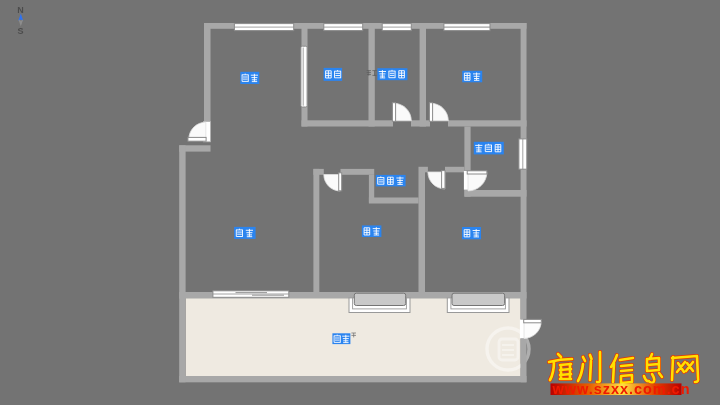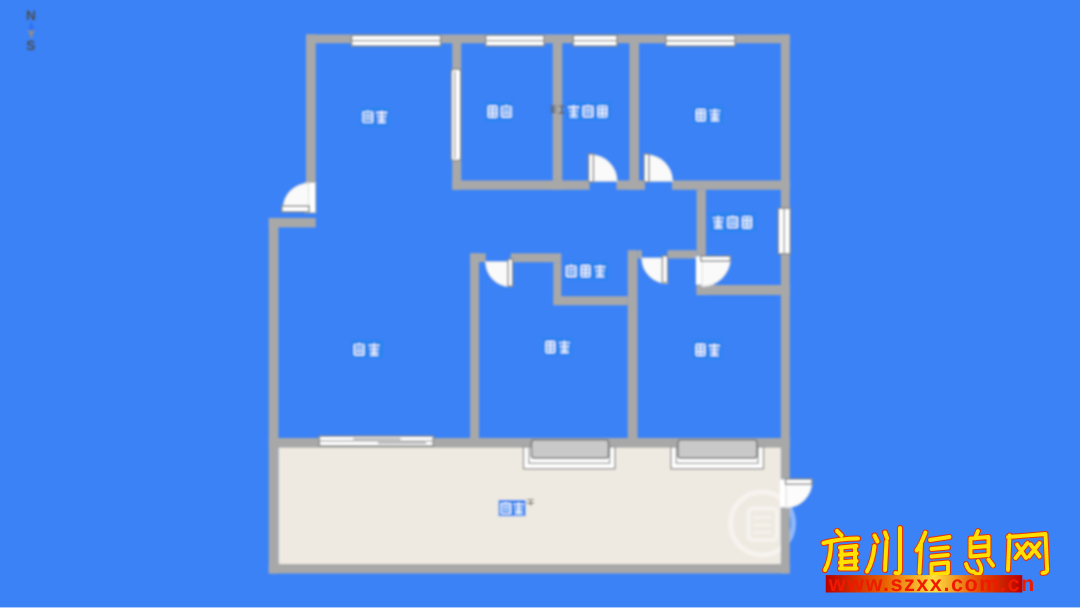--- a/index.html
+++ b/index.html
@@ -1,16 +1,16 @@
 <!DOCTYPE html>
 <html><head>
 <meta charset="utf-8">
 <style>
   html,body{margin:0;padding:0;background:#ffffff;}
-  #stage{position:relative;width:720px;height:405px;overflow:hidden;background:#3b82f6;
+  #stage{position:relative;width:720px;height:405px;overflow:hidden;background:#737373;
          font-family:"Liberation Sans", sans-serif;}
   svg{display:block;}
 </style>
 </head>
 <body>
 <div id="stage">
 <svg width="720" height="405" viewBox="0 0 720 405">
 <defs>
   <filter id="soft" x="-5%" y="-5%" width="110%" height="110%">
     <feGaussianBlur stdDeviation="0.6"></feGaussianBlur>

